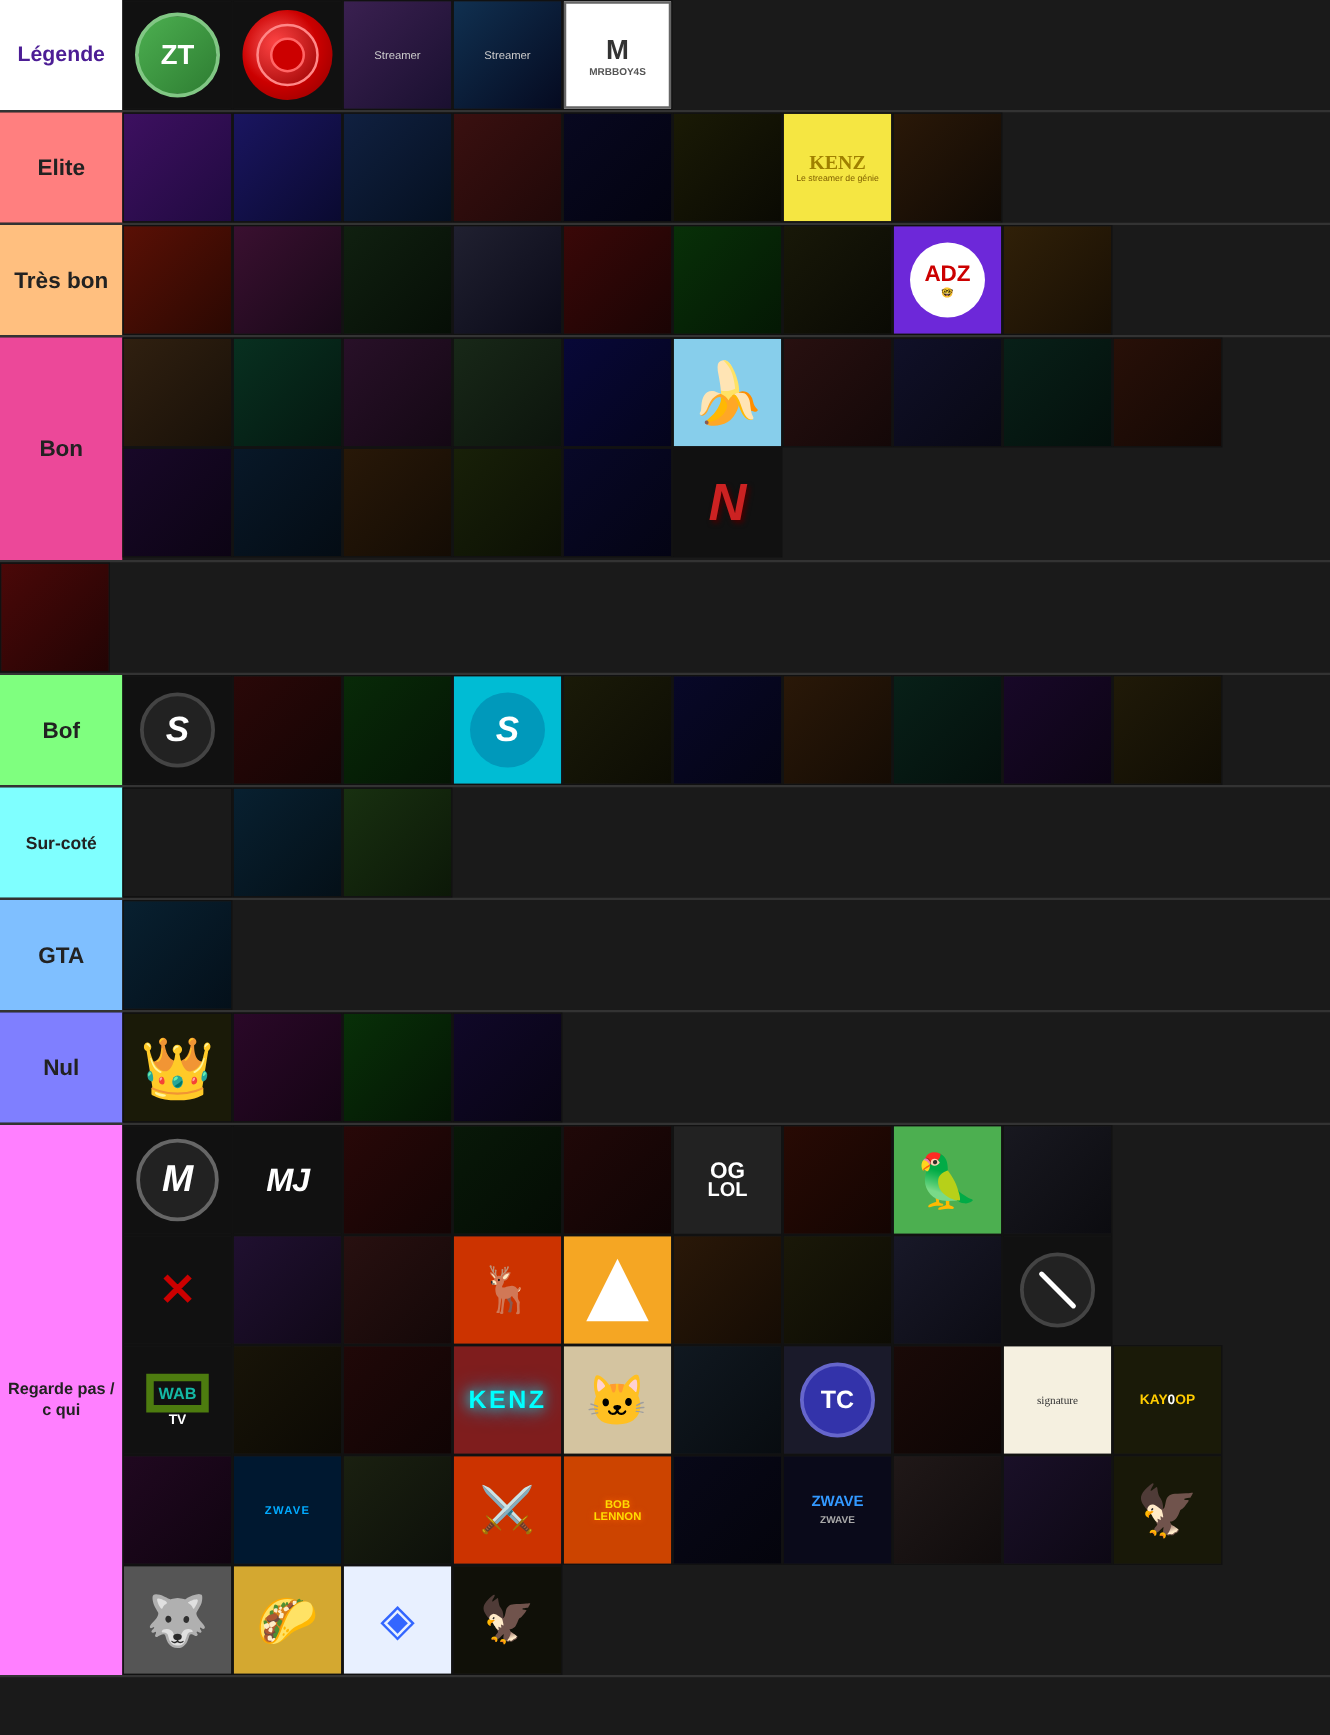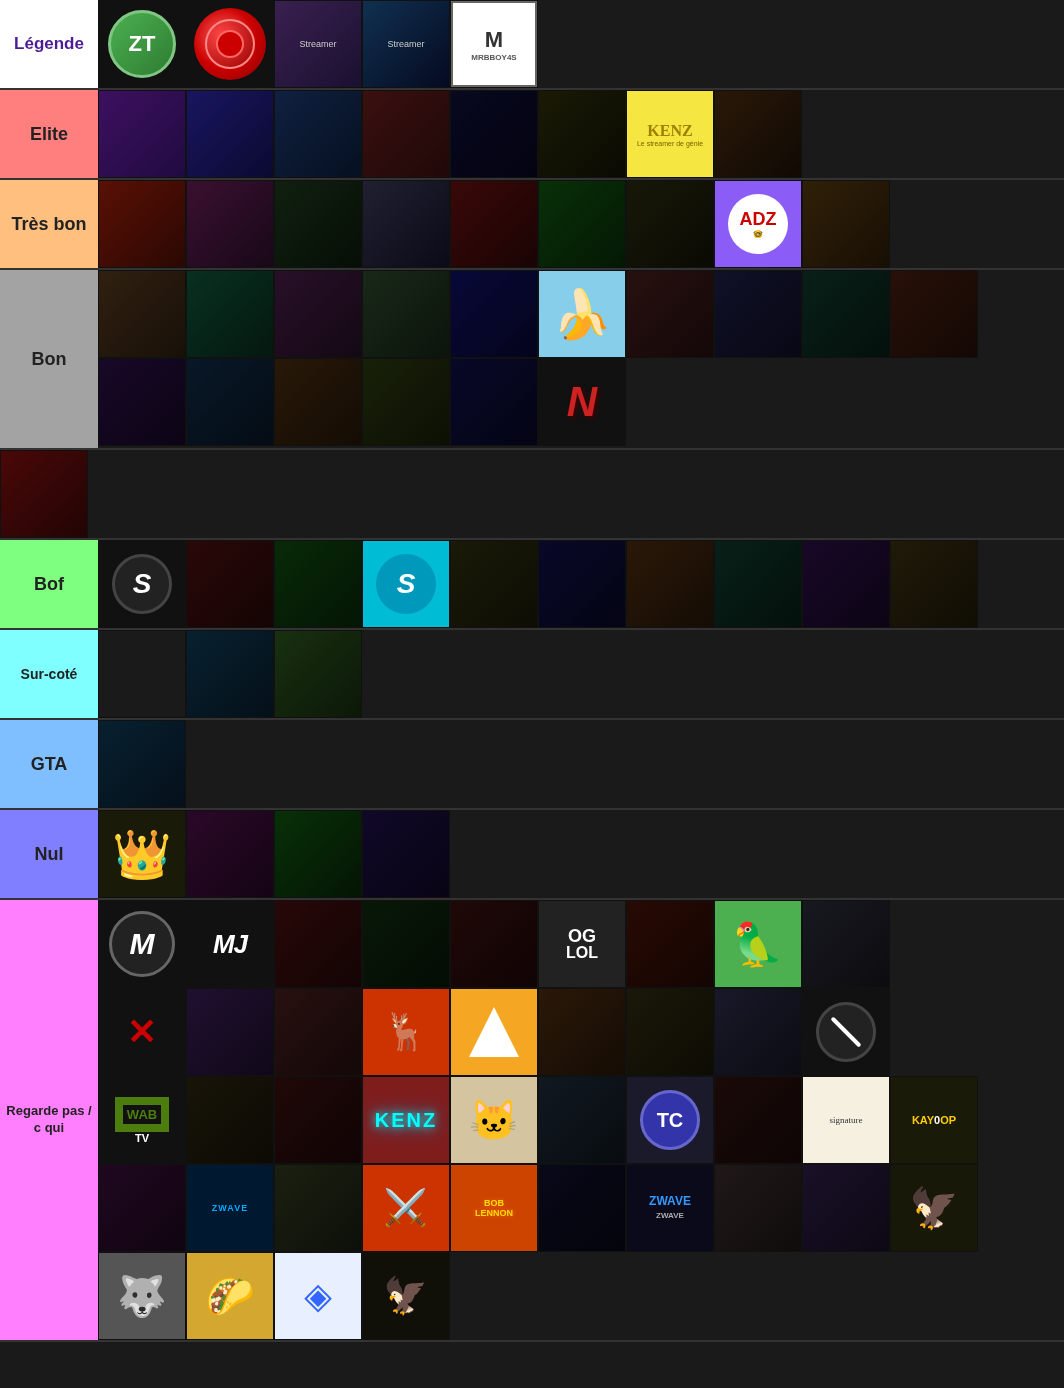--- a/index.html
+++ b/index.html
@@ -230,36 +230,36 @@
           <div class="tier-cell-inner" style="background:linear-gradient(135deg,#3a0808,#1a0404);"></div>
         </div>
       <div class="tier-cell">
           <div class="tier-cell-inner" style="background:linear-gradient(135deg,#083008,#041804);"></div>
         </div>
       <div class="tier-cell">
           <div class="tier-cell-inner" style="background:linear-gradient(135deg,#181808,#0a0a04);"></div>
         </div>
 
       <div class="tier-cell">
-        <div class="tier-cell-inner" style="background:#8b5cf6;flex-direction:column;">
+        <div class="tier-cell-inner" style="background:#6d28d9;flex-direction:column;">
           <div style="background:white;border-radius:50%;width:60px;height:60px;display:flex;align-items:center;justify-content:center;flex-direction:column;">
             <div style="font-size:18px;font-weight:900;color:#cc0000;">ADZ</div>
             <div style="font-size:8px;color:#888;">🤓</div>
           </div>
         </div>
       </div>
 
       <div class="tier-cell">
           <div class="tier-cell-inner" style="background:linear-gradient(135deg,#302008,#180f04);"></div>
         </div>
     </div>
   </div>
 
   <div class="tier-row row-bon" style="min-height:180px;">
-    <div class="tier-label" style="background:#a3a3a3;">Bon</div>
+    <div class="tier-label" style="background:#ec4899;">Bon</div>
     <div class="tier-content">
 
       <div style="display:flex;width:100%;">
         <div class="tier-cell">
             <div class="tier-cell-inner" style="background:linear-gradient(135deg,#302010,#181008);"></div>
           </div>
         <div class="tier-cell">
             <div class="tier-cell-inner" style="background:linear-gradient(135deg,#083020,#041810);"></div>
           </div>
         <div class="tier-cell">
@@ -506,21 +506,21 @@
               <div style="width:4px;height:40px;background:white;border-radius:2px;"></div>
             </div>
           </div>
         </div>
       </div>
 
       <div style="display:flex;width:100%;">
 
         <div class="tier-cell">
           <div class="tier-cell-inner" style="background:#111;flex-direction:column;">
-            <div style="font-size:13px;font-weight:900;color:#4d7c0f;border:8px solid #4d7c0f;padding:2px 4px;">WAB</div>
+            <div style="font-size:13px;font-weight:900;color:#14b8a6;border:6px solid #4d7c0f;padding:2px 4px;">WAB</div>
             <div style="font-size:11px;font-weight:900;color:white;">TV</div>
           </div>
         </div>
         <div class="tier-cell">
             <div class="tier-cell-inner" style="background:linear-gradient(135deg,#181408,#0c0a04);"></div>
           </div>
         <div class="tier-cell">
             <div class="tier-cell-inner" style="background:linear-gradient(135deg,#200808,#100404);"></div>
           </div>
 

